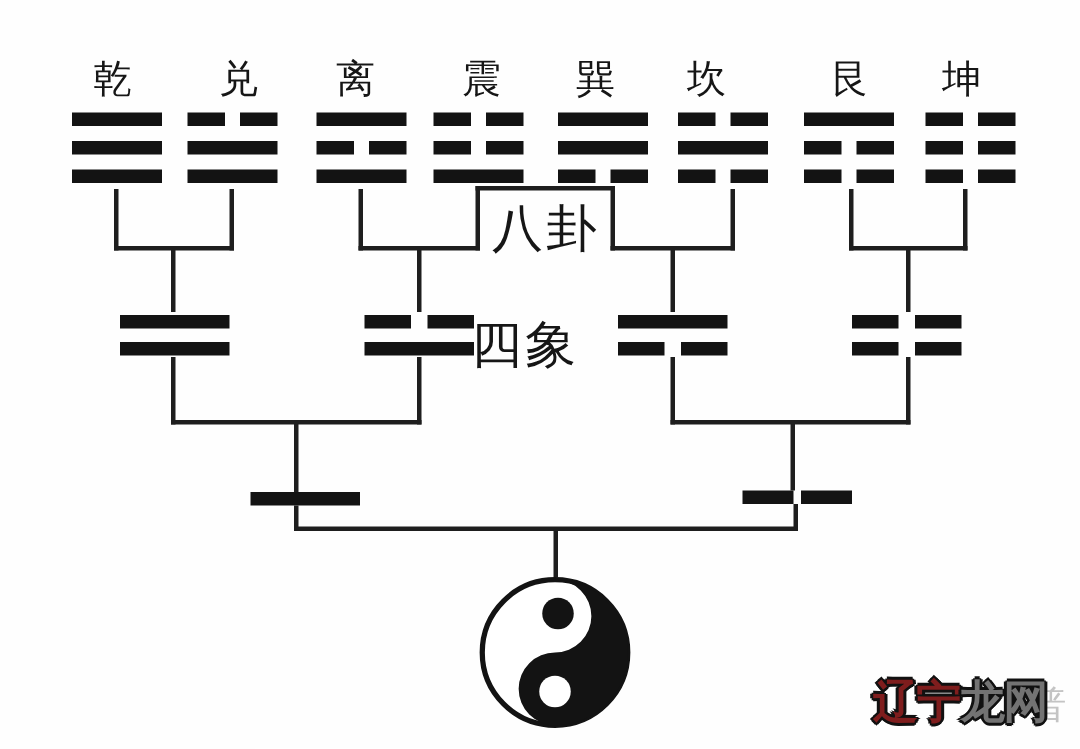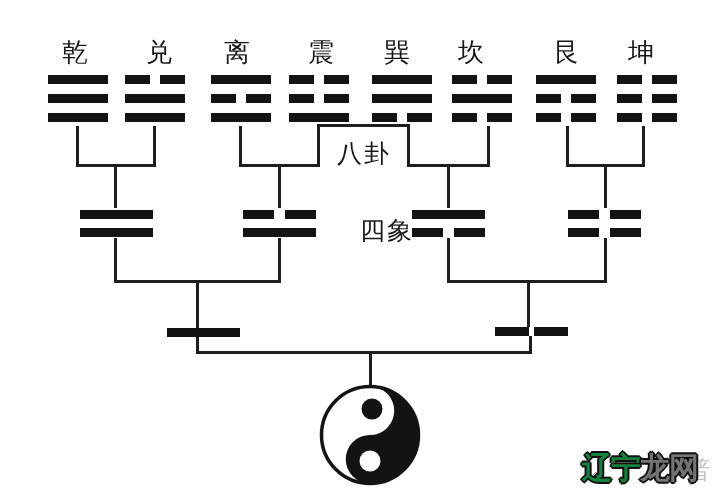--- a/index.html
+++ b/index.html
@@ -18,29 +18,29 @@
   .ly .row{height:9px;}
   .seg{background:#131313;height:100%;}
   .seg.full{width:100%;}
   .tri .seg.half{width:25px;}
   .di .seg.half{width:31px;}
   .ly .seg.half{width:34px;}
   
   .vl,.hl{position:absolute;background:#1e1e1e;}
   
   .tname{position:absolute;font-size:26px;transform:translateX(-50%);white-space:nowrap;}
-  .stage{position:absolute;font-size:25px;transform:translate(-50%,-50%);white-space:nowrap;letter-spacing:2px;}
+  .stage{position:absolute;font-size:34px;transform:translate(-50%,-50%);white-space:nowrap;letter-spacing:2px;}
   .wm-gray{position:absolute;font-size:25px;color:#c4c4c4;white-space:nowrap;z-index:1;}
   .wm-brand{
     position:absolute;z-index:2;font-size:30px;font-weight:bold;white-space:nowrap;
     font-family:"Liberation Sans","DejaVu Sans",sans-serif;letter-spacing:-1px;
     text-shadow:-2px 0 0 #111,2px 0 0 #111,0 -2px 0 #111,0 2px 0 #111,
                 -1px -1px 0 #111,1px -1px 0 #111,-1px 1px 0 #111,1px 1px 0 #111;
   }
-  .wm-red{color:#15803d;}
+  .wm-red{color:#7f1d1d;}
   .wm-white{color:#737373;text-align:right;}
   .taiji{position:absolute;left:318px;top:383px;}
 </style>
 </head>
 <body>
 
 <div class="canvas">
 
   <div class="tname" style="left:75px;top:35px">乾</div>
   <div class="tname" style="left:159px;top:35px">兑</div>
@@ -229,21 +229,21 @@
         <div class="seg half"></div>
       </div>
     </div>
 
   <div class="vl" style="left:196px;top:337px;width:3px;height:16px"></div>
   <div class="vl" style="left:529px;top:336px;width:3px;height:17px"></div>
   <div class="hl" style="left:196px;top:351px;width:336px;height:3px"></div>
   <div class="vl" style="left:369px;top:353px;width:3px;height:32px"></div>
 
   <div class="stage" style="left:364px;top:153px">八卦</div>
-  <div class="stage" style="left:387px;top:230px">四象</div>
+  <div class="stage" style="left:350px;top:230px">四象</div>
 
   <svg class="taiji" width="104" height="104" viewBox="0 0 104 104">
     <circle cx="52" cy="52" r="48.5" fill="#ffffff" stroke="#131313" stroke-width="3.5"></circle>
     <path d="M52,3.5 A24.25,24.25 0 0 1 52,52 A24.25,24.25 0 0 0 52,100.5 A48.5,48.5 0 0 0 52,3.5 Z" fill="#131313"></path>
     <circle cx="54" cy="26" r="10.5" fill="#131313"></circle>
     <circle cx="52" cy="78" r="10.5" fill="#ffffff"></circle>
   </svg>
 
   <div class="wm-gray" style="left:686px;top:453px">普</div>
   <div class="wm-brand" style="left:582px;top:448px"><span class="wm-red">辽宁</span><span class="wm-white">龙网</span></div>

